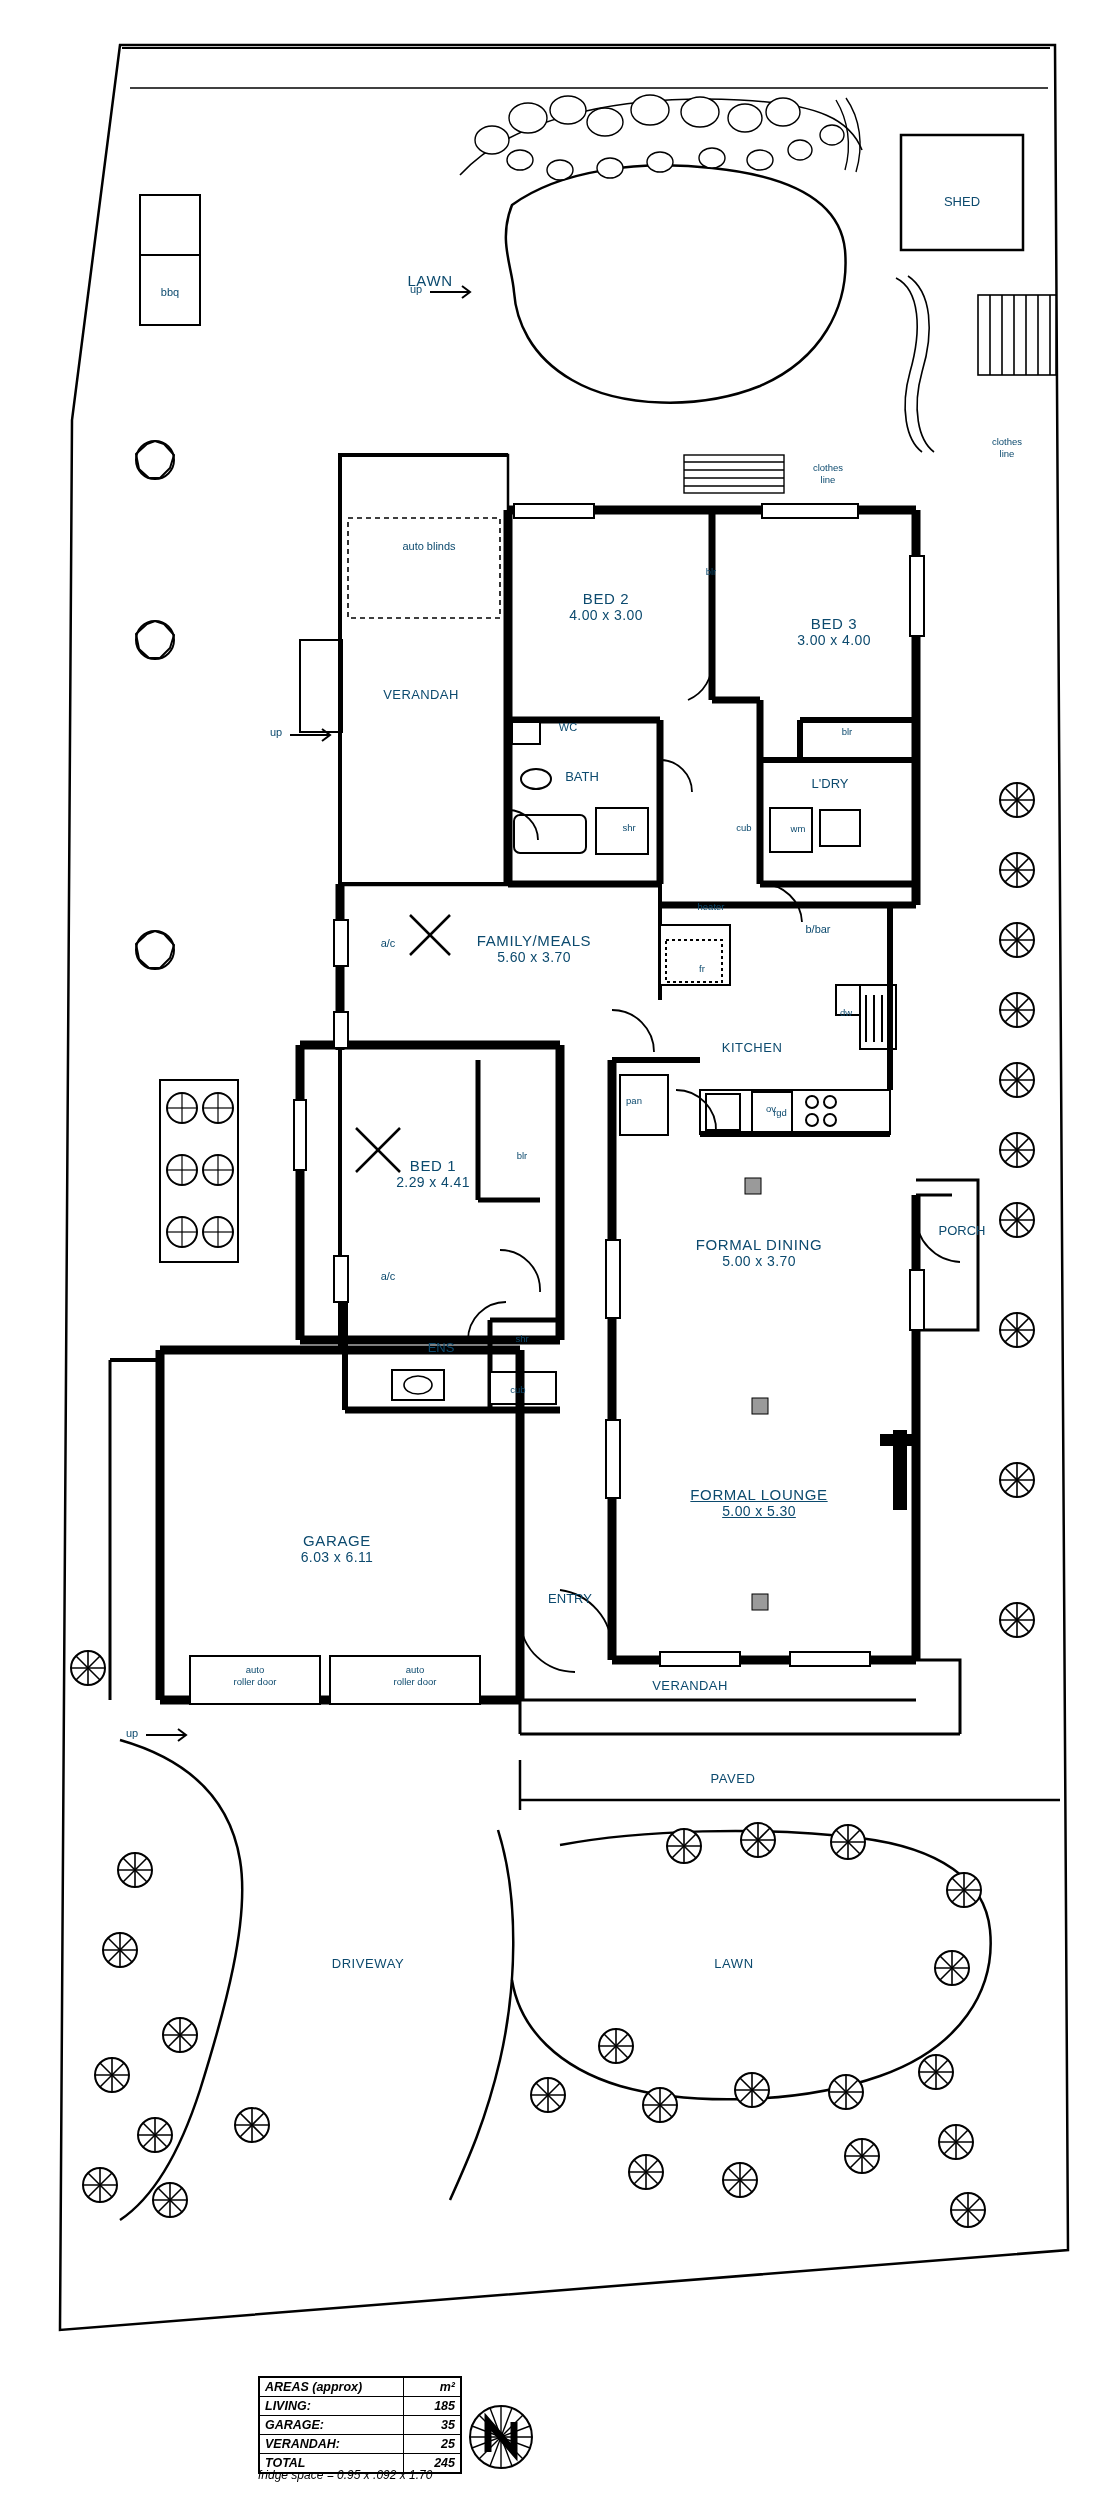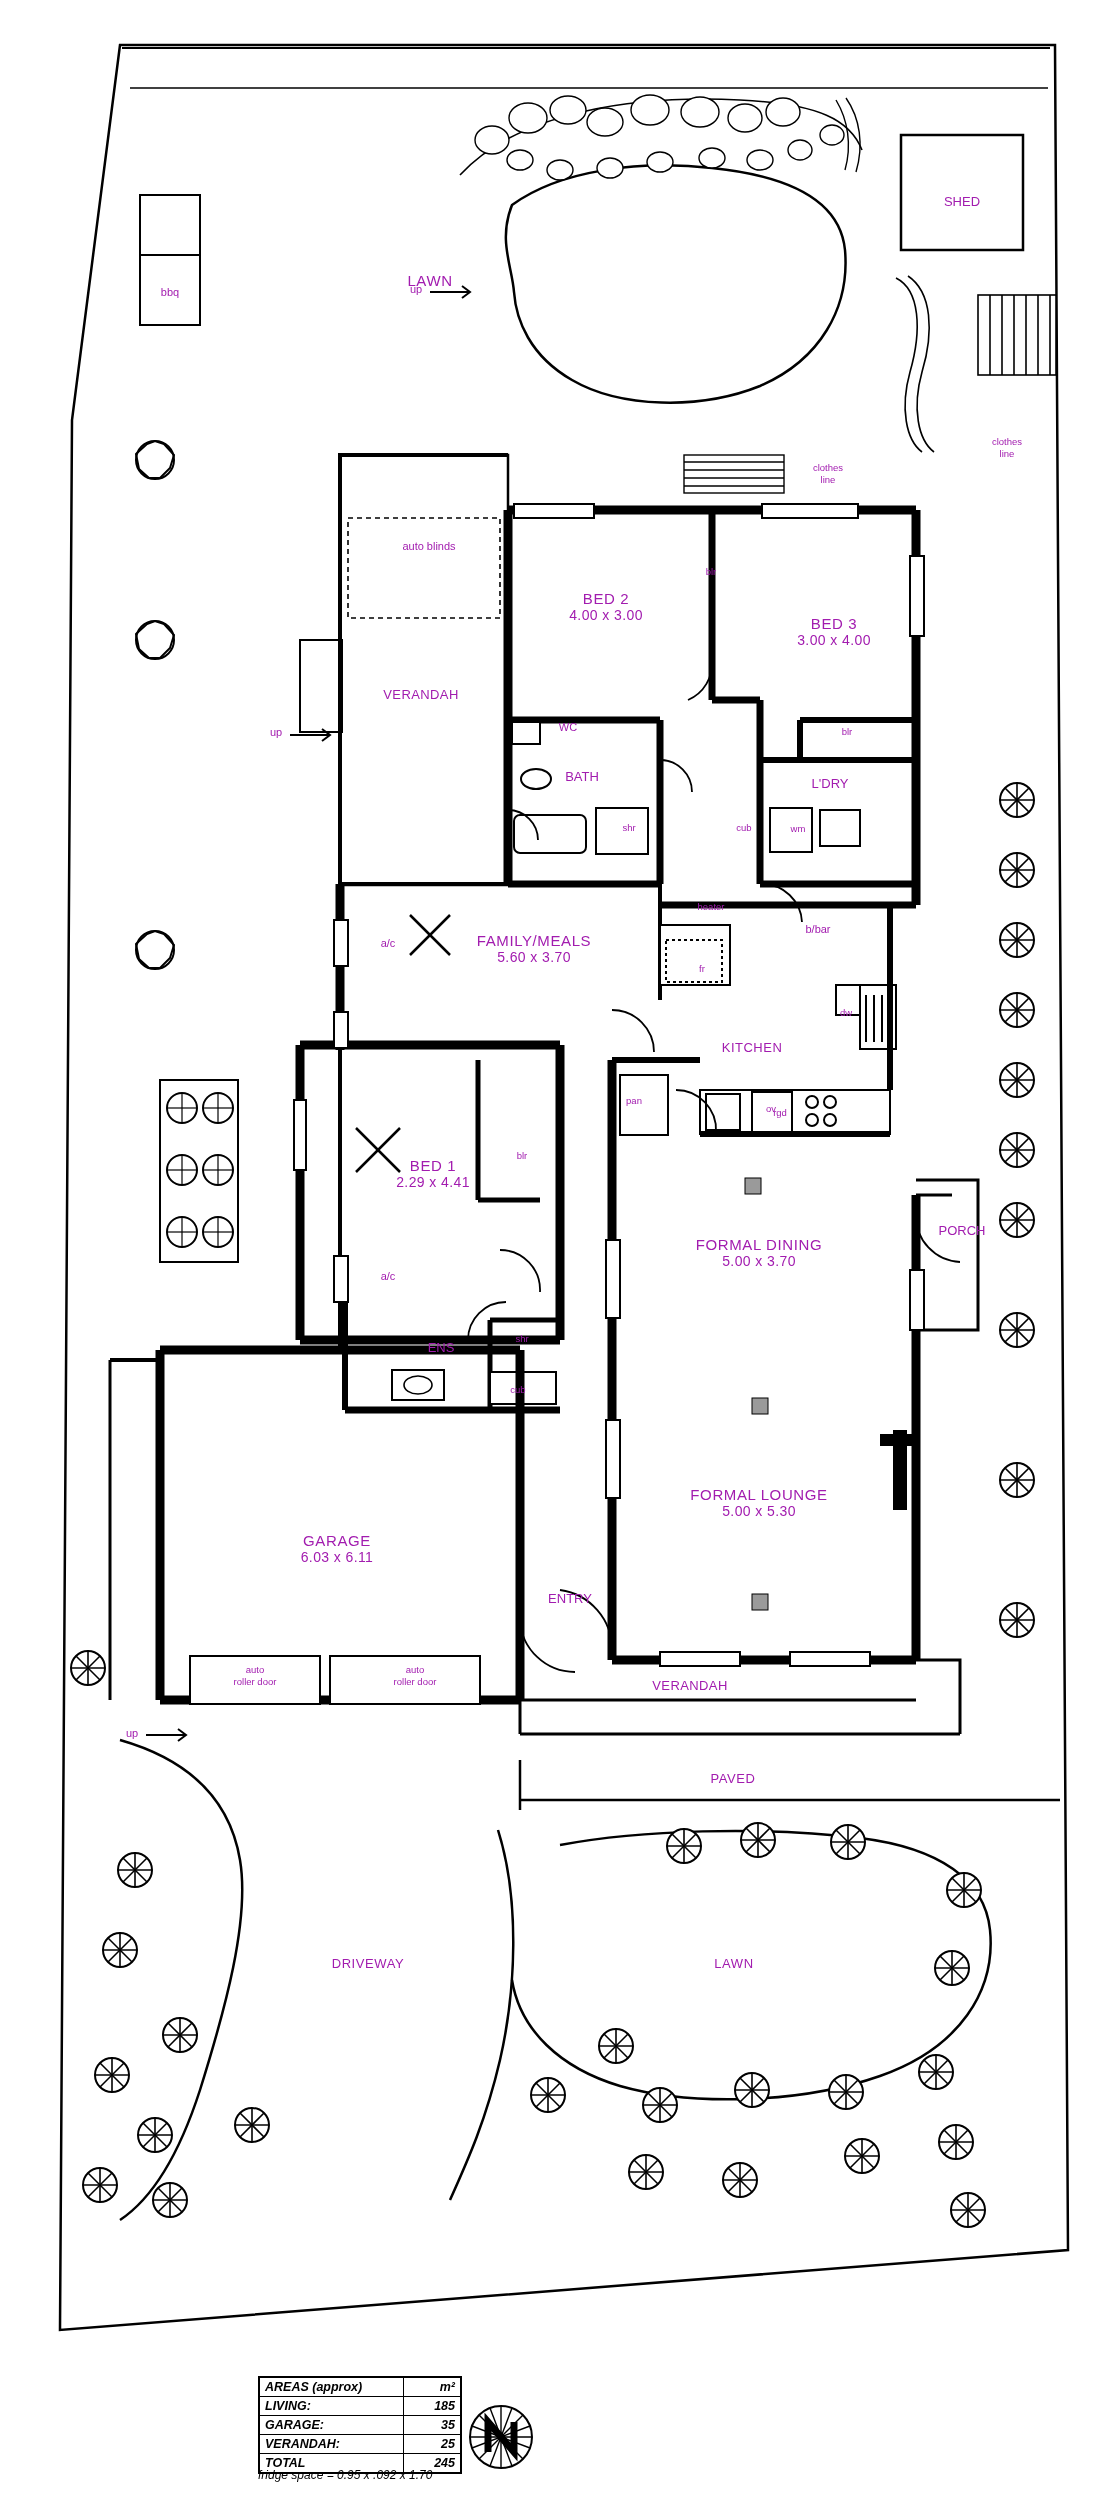--- a/index.html
+++ b/index.html
@@ -11,21 +11,21 @@
     position: relative;
     width: 1109px;
     height: 2500px;
     background: #ffffff;
     overflow: hidden;
   }
   svg#plan { position: absolute; left: 0; top: 0; width: 1109px; height: 2500px; }
 
   .lbl {
     position: absolute;
-    color: #a21caf;
+    color: #0c4a6e;
     text-align: center;
     line-height: 1.15;
     white-space: pre;
     font-family: "Liberation Sans", sans-serif;
   }
   .room      { font-size: 15px; letter-spacing: 0.6px; }
   .room .dim { display: block; font-size: 14px; letter-spacing: 0.4px; }
   .small     { font-size: 11px; }
   .tiny      { font-size: 9.5px; }
   .mid       { font-size: 13px; }
@@ -456,21 +456,21 @@
   <div class="lbl mid" style="left:920px;top:1224px;width:84px;"><span>PORCH</span></div>
 
   <div class="lbl small" style="left:362px;top:1270px;width:52px;"><span>a/c</span></div>
 
   <div class="lbl mid" style="left:412px;top:1341px;width:58px;"><span>ENS</span></div>
 
   <div class="lbl tiny" style="left:502px;top:1334px;width:40px;"><span>shr</span></div>
 
   <div class="lbl tiny" style="left:498px;top:1385px;width:40px;"><span>cub</span></div>
 
-  <div class="lbl room" style="left:660px;top:1486px;width:198px;"><span>FORMAL LOUNGE</span><span class="dim">5.00 x 5.30</span></div>
+  <div class="lbl room" style="left:660px;top:1486px;width:198px;text-decoration:underline;"><span>FORMAL LOUNGE</span><span class="dim">5.00 x 5.30</span></div>
 
   <div class="lbl room" style="left:262px;top:1532px;width:150px;"><span>GARAGE</span><span class="dim">6.03 x 6.11</span></div>
 
   <div class="lbl mid" style="left:528px;top:1576px;width:84px;margin-top:16px;"><span>ENTRY</span></div>
 
   <div class="lbl tiny" style="left:196px;top:1664px;width:118px;line-height:1.3;"><span>auto
 roller door</span></div>
 
   <div class="lbl tiny" style="left:350px;top:1664px;width:130px;line-height:1.3;"><span>auto
 roller door</span></div>

